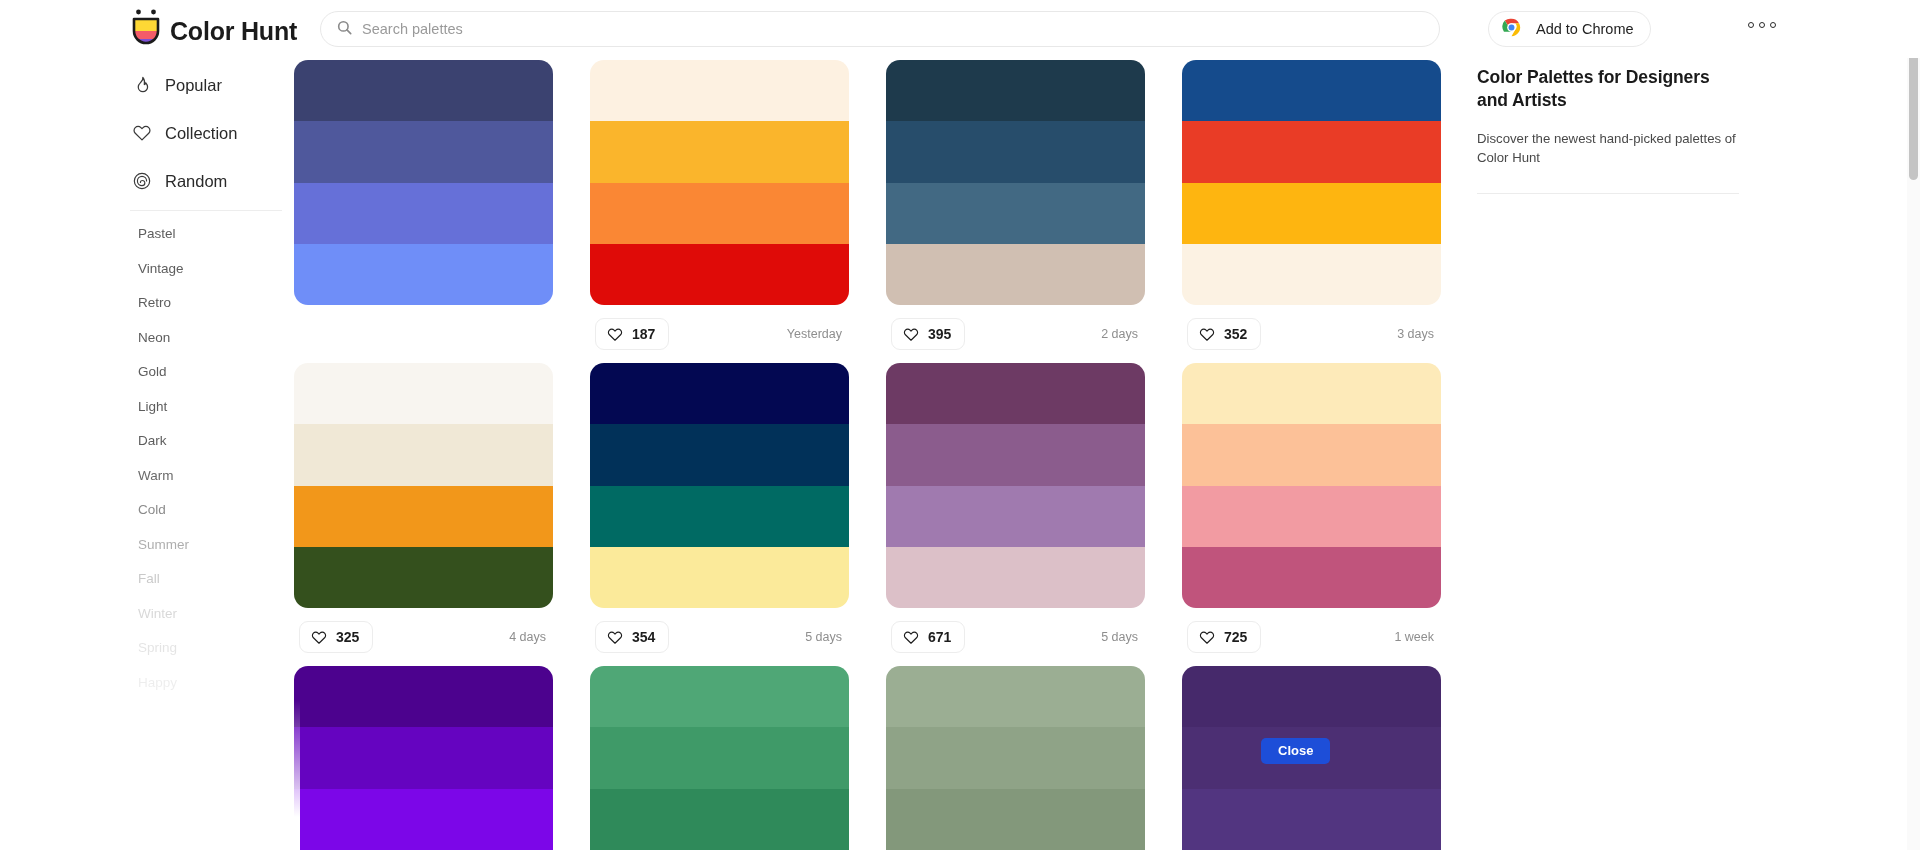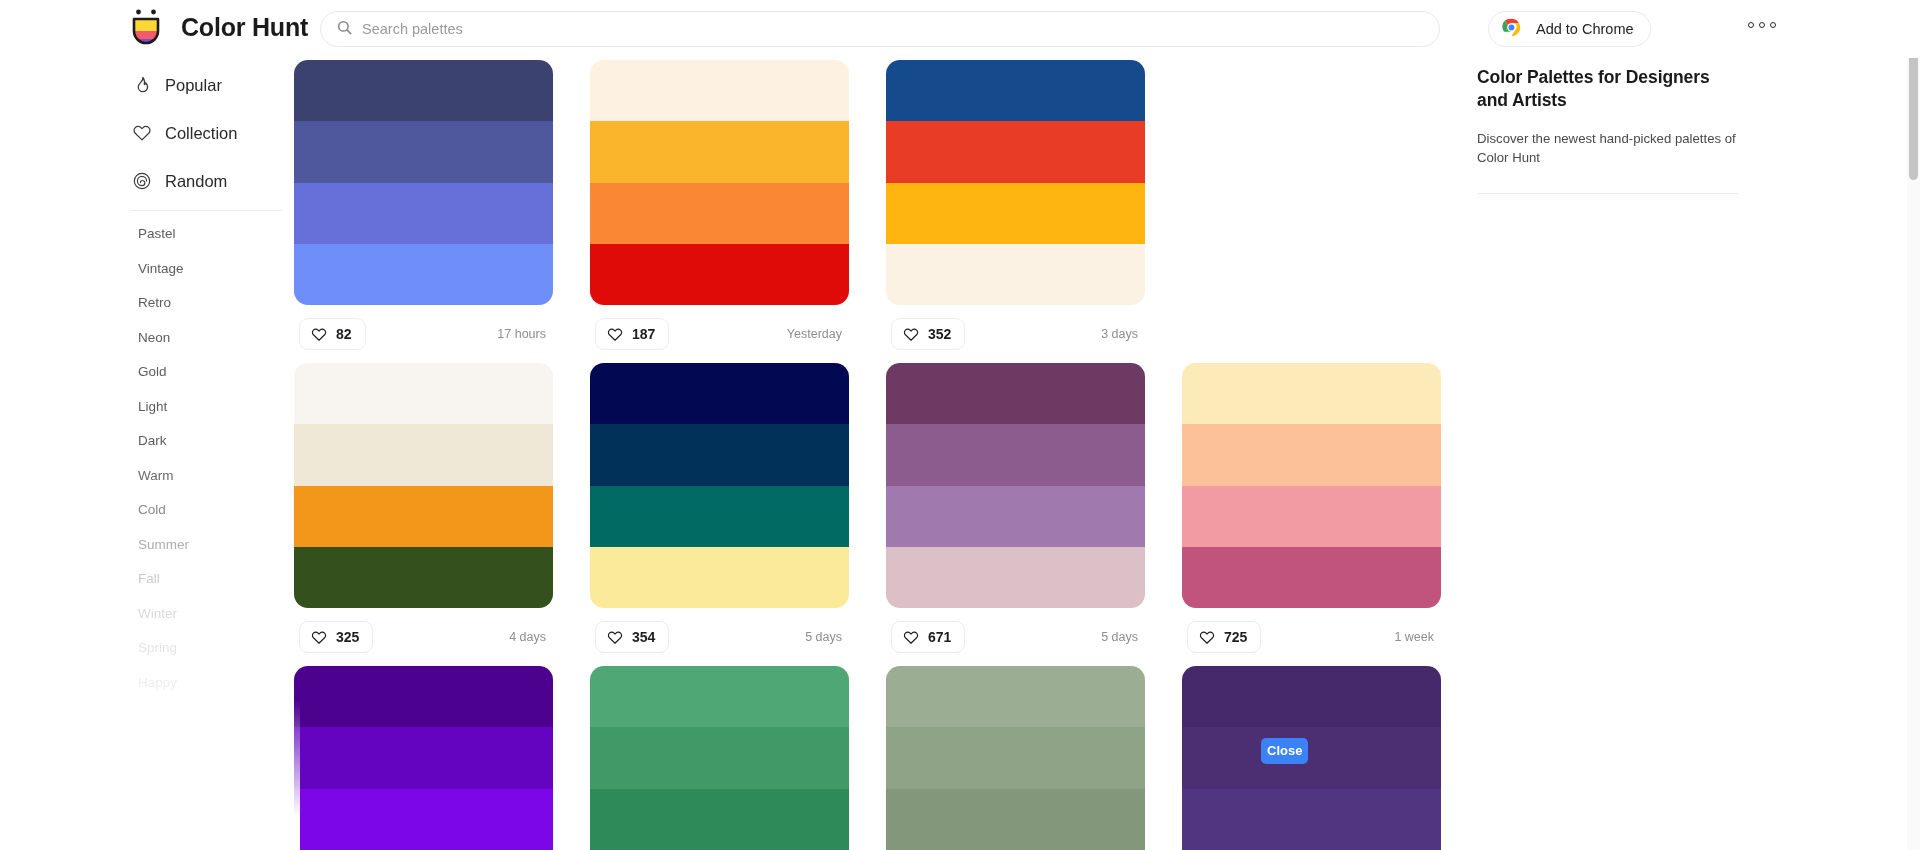--- a/index.html
+++ b/index.html
@@ -13,21 +13,21 @@
 
   
   .topbar {
     position: absolute; top: 0; left: 0; width: 1920px; height: 58px;
     display: flex; align-items: center;
     background: #fff;
     z-index: 40;
   }
   .brand {
     position: absolute; left: 128px; top: 8px;
-    display: flex; align-items: center; gap: 17px;
+    display: flex; align-items: flex-end; gap: 6px;
     cursor: pointer;
   }
   .brand-logo { width: 36px; height: 38px; display: block; }
   .brand-name {
     font-size: 25px; font-weight: 700; color: #1b1b1b;
     letter-spacing: -0.2px; white-space: nowrap;
   }
   .search-wrap {
     position: absolute; left: 320px; top: 11px;
     width: 1120px; height: 36px;
@@ -128,23 +128,23 @@
     line-height: 1.33; letter-spacing: -0.1px;
   }
   .rp-desc {
     margin-top: 16px; font-size: 13.2px; color: #494949; line-height: 1.45;
   }
   .rp-divider { margin-top: 26px; height: 1px; background: #ececec; width: 262px; }
 
   
   .tooltip {
     position: absolute; left: 1261px; top: 738px;
-    background: #3b82f6; color: #fff;
+    background: #1d4ed8; color: #fff;
     font-size: 13px; font-weight: 700;
-    padding: 5px 6px 6px; border-radius: 5px;
+    padding: 5px 17px 6px; border-radius: 5px;
     z-index: 60; white-space: nowrap;
   }
 
   
   .scrollbar-track {
     position: absolute; right: 0; top: 0; width: 13px; height: 850px;
     background: #fafafa;
   }
   .scrollbar-thumb {
     position: absolute; right: 2px; top: 2px; width: 9px; height: 178px;
@@ -258,49 +258,57 @@
 
 <div class="grid" id="grid-container">
     <div class="grid-row">
       <div class="card">
         <div class="swatches">
           <div class="swatch" style="background:#3b4270"></div>
           <div class="swatch" style="background:#4f589c"></div>
           <div class="swatch" style="background:#6670d8"></div>
           <div class="swatch" style="background:#6f8ef8"></div>
         </div>
-        <div class="card-meta">
-          <div class="like-btn">
-            <span>
-              <svg class="heart-icon" viewBox="0 0 24 22">
-                <path d="M12 19.6 3.6 11.4a4.9 4.9 0 0 1 0-7 4.9 4.9 0 0 1 7 0l1.4 1.4 1.4-1.4a4.9 4.9 0 0 1 7 0 4.9 4.9 0 0 1 0 7z" fill="none" stroke="#1d1d1d" stroke-width="1.7" stroke-linejoin="round"></path>
-              </svg>
-            </span>
-            <span class="like-count">82</span>
-          </div>
-          <div class="card-time">17 hours</div>
-        </div>
       </div>
       <div class="card">
         <div class="swatches">
           <div class="swatch" style="background:#fdf1e1"></div>
           <div class="swatch" style="background:#fab52c"></div>
           <div class="swatch" style="background:#fa8734"></div>
           <div class="swatch" style="background:#df0b08"></div>
         </div>
         <div class="card-meta">
           <div class="like-btn">
             <span>
               <svg class="heart-icon" viewBox="0 0 24 22">
                 <path d="M12 19.6 3.6 11.4a4.9 4.9 0 0 1 0-7 4.9 4.9 0 0 1 7 0l1.4 1.4 1.4-1.4a4.9 4.9 0 0 1 7 0 4.9 4.9 0 0 1 0 7z" fill="none" stroke="#1d1d1d" stroke-width="1.7" stroke-linejoin="round"></path>
               </svg>
             </span>
             <span class="like-count">187</span>
           </div>
           <div class="card-time">Yesterday</div>
+        </div>
+      </div>
+      <div class="card">
+        <div class="swatches">
+          <div class="swatch" style="background:#1e3a4c"></div>
+          <div class="swatch" style="background:#274d6b"></div>
+          <div class="swatch" style="background:#426983"></div>
+          <div class="swatch" style="background:#d0bfb2"></div>
+        </div>
+        <div class="card-meta">
+          <div class="like-btn">
+            <span>
+              <svg class="heart-icon" viewBox="0 0 24 22">
+                <path d="M12 19.6 3.6 11.4a4.9 4.9 0 0 1 0-7 4.9 4.9 0 0 1 7 0l1.4 1.4 1.4-1.4a4.9 4.9 0 0 1 7 0 4.9 4.9 0 0 1 0 7z" fill="none" stroke="#1d1d1d" stroke-width="1.7" stroke-linejoin="round"></path>
+              </svg>
+            </span>
+            <span class="like-count">395</span>
+          </div>
+          <div class="card-time">2 days</div>
         </div>
       </div>
       <div class="card">
         <div class="swatches">
           <div class="swatch" style="background:#154b8c"></div>
           <div class="swatch" style="background:#e93c26"></div>
           <div class="swatch" style="background:#feb510"></div>
           <div class="swatch" style="background:#fcf2e3"></div>
         </div>
         <div class="card-meta">

